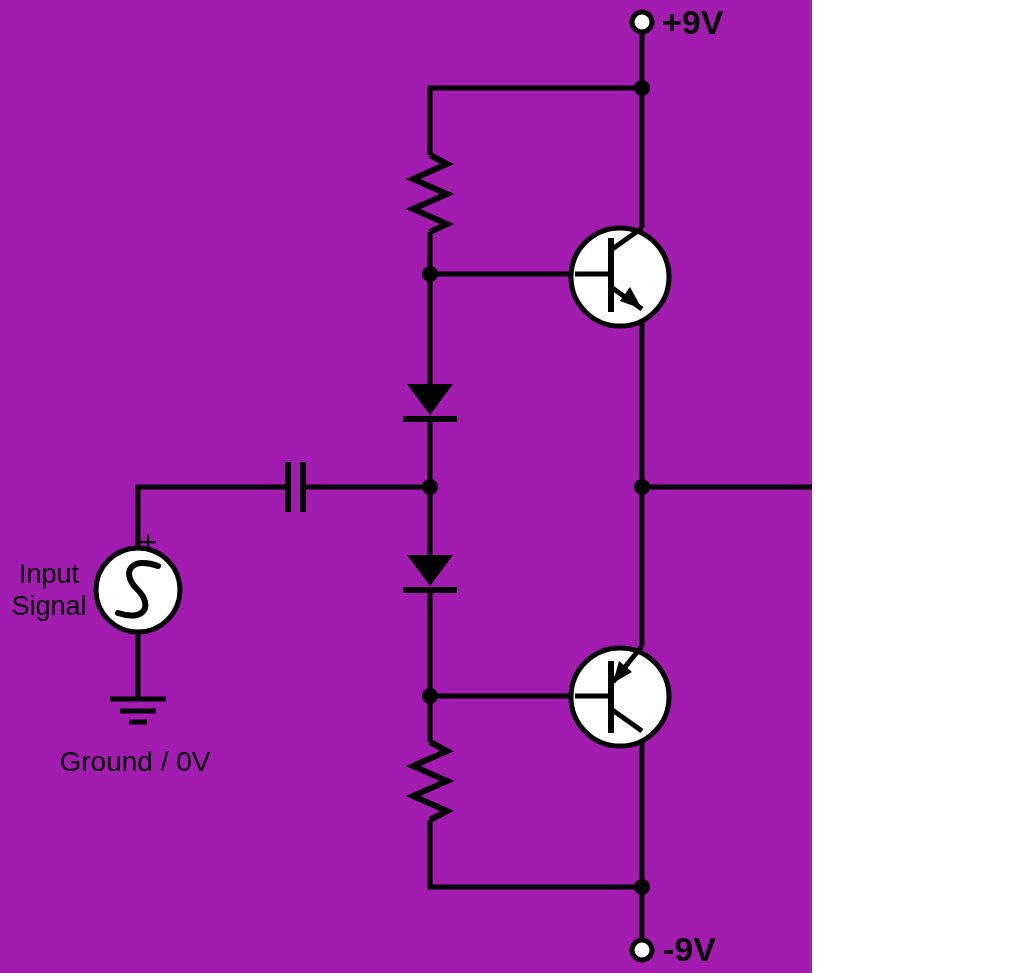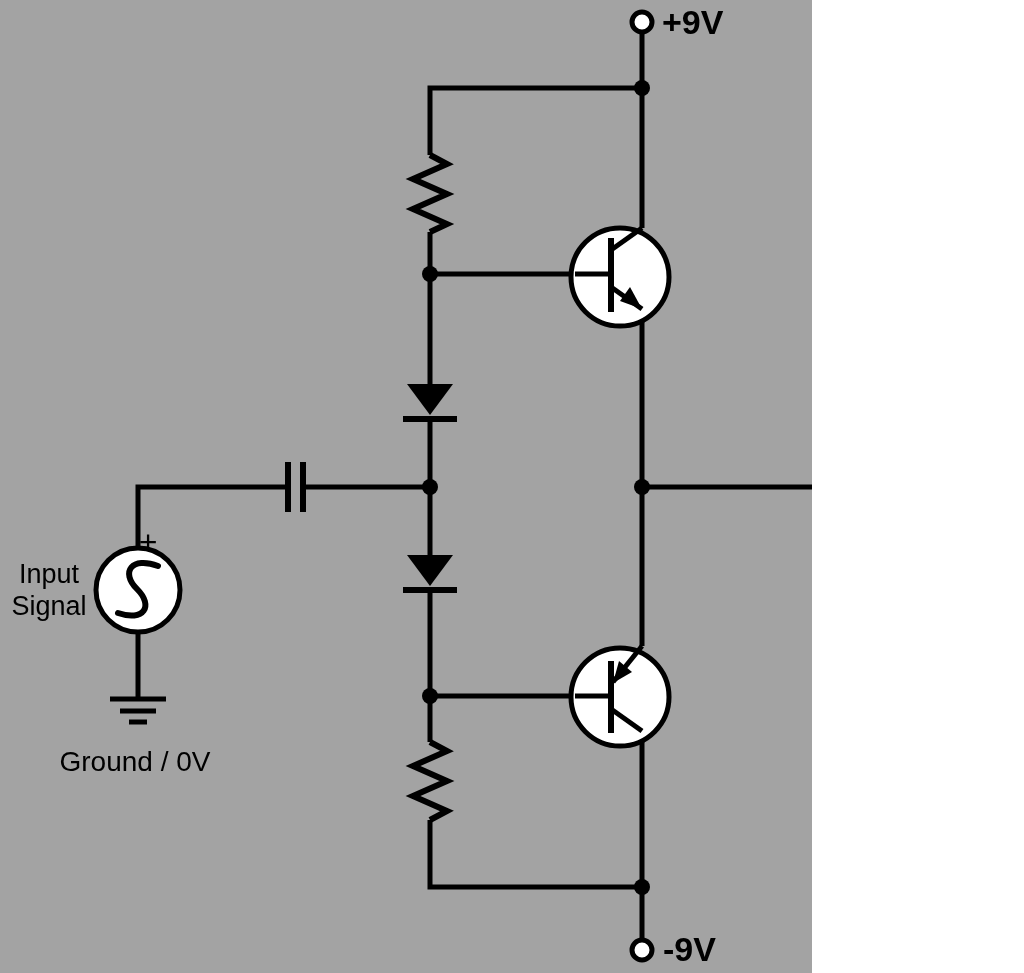--- a/index.html
+++ b/index.html
@@ -5,21 +5,21 @@
   html, body {
     margin: 0;
     padding: 0;
     background: #ffffff;
     font-family: "Liberation Sans", sans-serif;
   }
   .canvas {
     position: relative;
     width: 812px;
     height: 973px;
-    background: #a3a3a3;
+    background: #a21caf;
     overflow: hidden;
   }
   svg { display: block; }
   .wire   { stroke: #000; stroke-width: 5; fill: none; }
   .thick  { stroke: #000; stroke-width: 6; fill: none; }
   .part   { stroke: #000; stroke-width: 5; fill: #ffffff; }
   .part6  { stroke: #000; stroke-width: 6; fill: #ffffff; }
   .solid  { fill: #000; stroke: none; }
   .zig    { stroke: #000; stroke-width: 6; fill: none; stroke-linejoin: miter; }
   .sine   { stroke: #000; stroke-width: 6; fill: none; stroke-linecap: round; }

